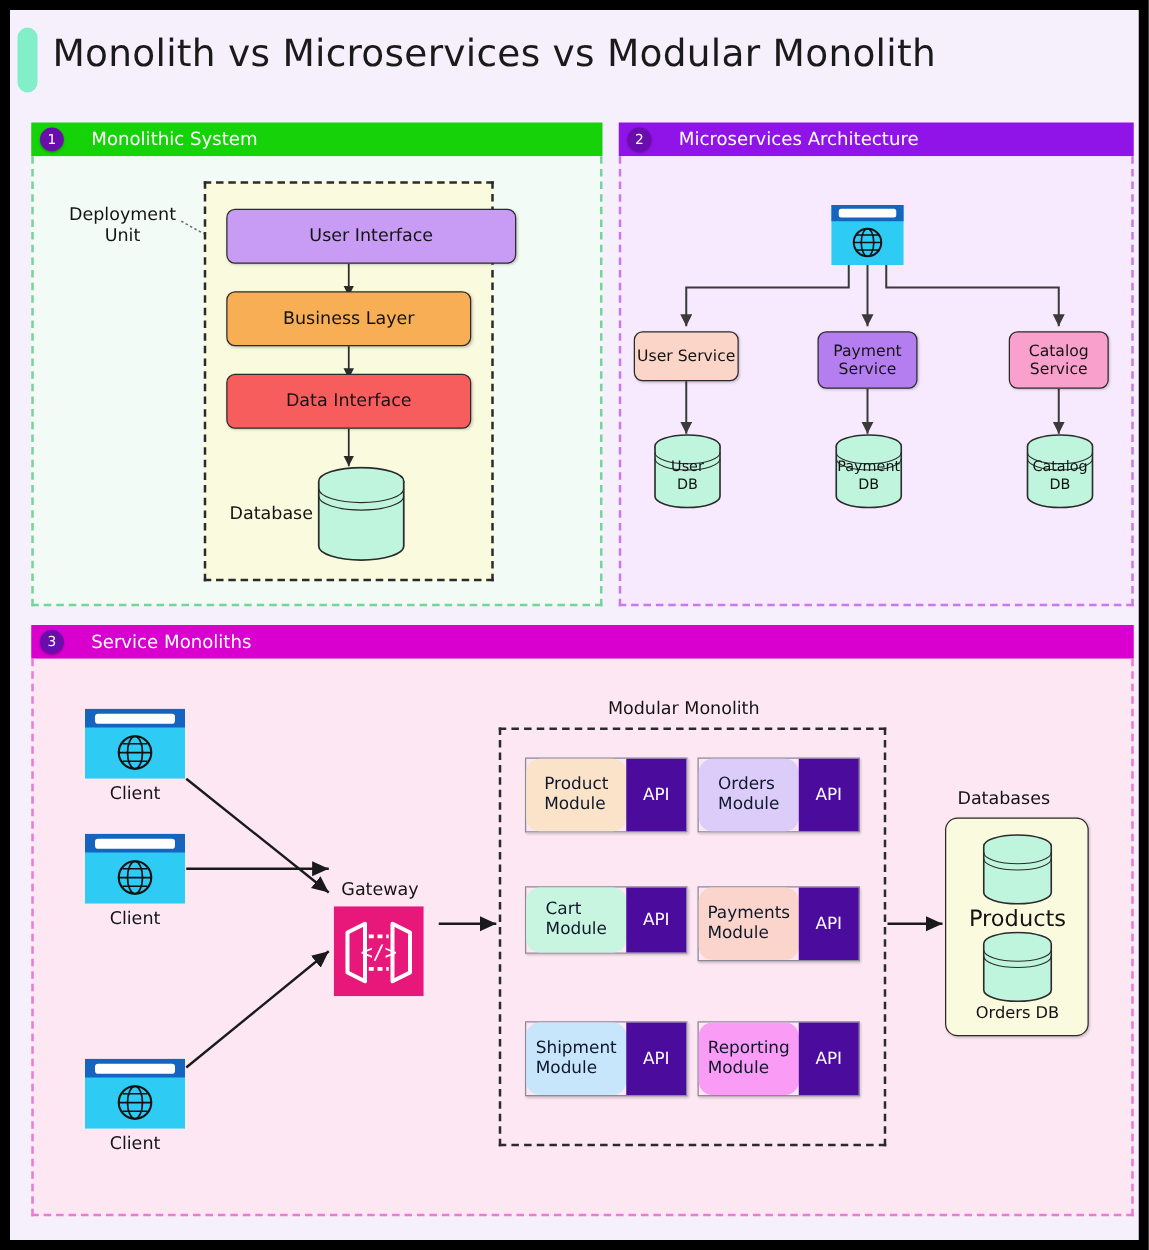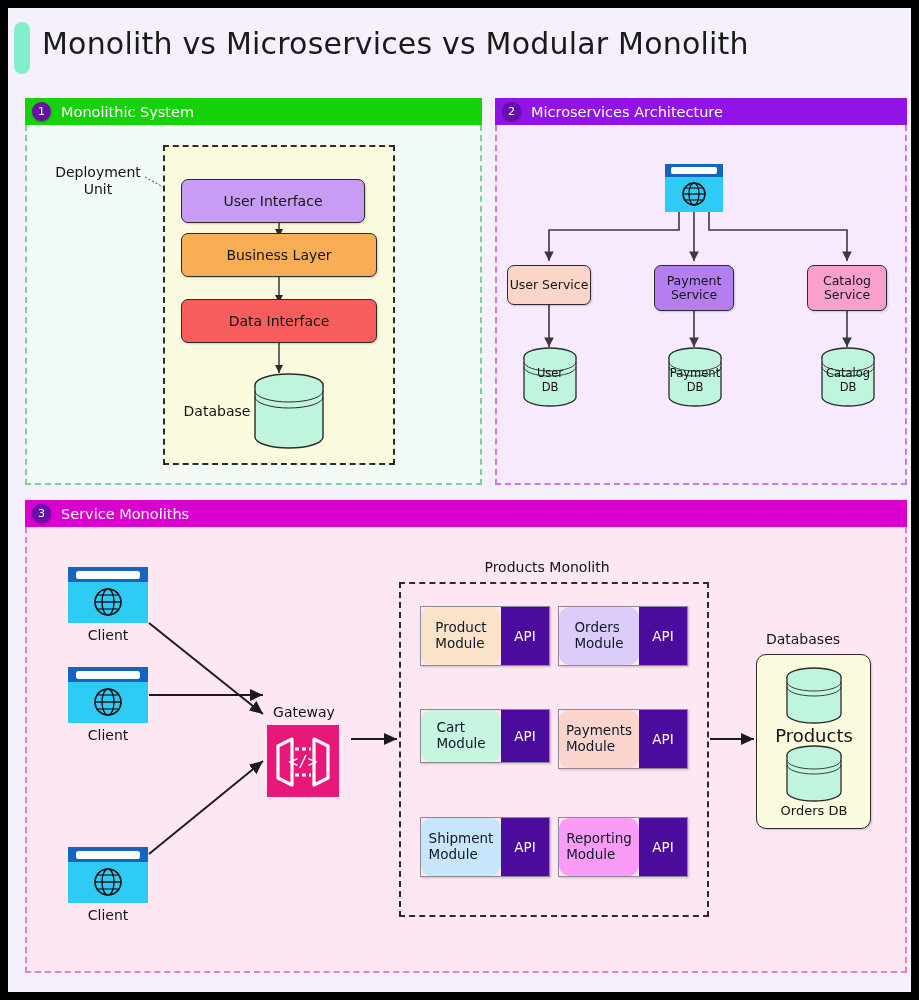--- a/index.html
+++ b/index.html
@@ -58,21 +58,21 @@
     background: #6A0DAD;
     color: #FFFFFF;
     font-size: 11px;
     display: flex;
     align-items: center;
     justify-content: center;
     flex: 0 0 auto;
     box-shadow: 0 1px 2px rgba(0,0,0,.35);
   }
   .panel-title {
-    margin-left: 10px;
+    margin-left: 22px;
     font-size: 14.5px;
     color: #FFFFFF;
     white-space: nowrap;
   }
   .panel-body {
     position: absolute;
     left: 0; top: 27px;
     width: 100%;
   }
 
@@ -192,21 +192,21 @@
             <path d="M0,0 L6,3 L0,6 z" fill="#2B2B2B"></path>
           </marker>
         </defs>
 
         <path d="M118,52 L136,62" stroke="#6B6B6B" stroke-width="1.2" stroke-dasharray="2,2" fill="none"></path>
         <line x1="252" y1="86" x2="252" y2="112" stroke="#2B2B2B" stroke-width="1.4" marker-end="url(#ar1)"></line>
         <line x1="252" y1="152" x2="252" y2="178" stroke="#2B2B2B" stroke-width="1.4" marker-end="url(#ar1)"></line>
         <line x1="252" y1="218" x2="252" y2="248" stroke="#2B2B2B" stroke-width="1.4" marker-end="url(#ar1)"></line>
       </svg>
 
-      <div class="node" id="ml0" style="left: 154px; top: 42px; width: 184px; height: 44px; background: rgb(200, 155, 245); margin-top: 12px;">
+      <div class="node" id="ml0" style="left: 154px; top: 42px; width: 232px; height: 44px; background: rgb(200, 155, 245);">
         <span>User Interface</span>
       </div>
       <div class="node" id="ml1" style="left: 154px; top: 108px; width: 196px; height: 44px; background: rgb(248, 174, 85);">
         <span>Business Layer</span>
       </div>
       <div class="node" id="ml2" style="left: 154px; top: 174px; width: 196px; height: 44px; background: rgb(247, 93, 93);">
         <span>Data Interface</span>
       </div>
 
       <svg class="cyl" style="left:224px; top:248px;" width="76" height="80">
@@ -359,21 +359,21 @@
       <div class="label" style="left:222px; top:177px; width:110px; font-size:14px; top:177px;">Gateway</div>
       <svg style="position:absolute; left:240px; top:198px;" width="72" height="72">
         <rect x="0" y="0" width="72" height="72" fill="#E8187A"></rect>
         <path d="M25,14 L11,21 L11,53 L25,60 Z" fill="none" stroke="#FFFFFF" stroke-width="3.2" stroke-linejoin="round"></path>
         <path d="M47,14 L61,21 L61,53 L47,60 Z" fill="none" stroke="#FFFFFF" stroke-width="3.2" stroke-linejoin="round"></path>
         <line x1="28" y1="24" x2="44" y2="24" stroke="#FFFFFF" stroke-width="3" stroke-dasharray="4,3"></line>
         <line x1="28" y1="50" x2="44" y2="50" stroke="#FFFFFF" stroke-width="3" stroke-dasharray="4,3"></line>
         <text x="36" y="42" font-family="DejaVu Sans Mono, monospace" font-size="16" fill="#FFFFFF" text-anchor="middle">&lt;/&gt;</text>
       </svg>
 
-      <div class="label" style="left:430px; top:32px; width:180px;">Products Monolith</div>
+      <div class="label" style="left:430px; top:32px; width:180px;">Modular Monolith</div>
       <div class="dashed-box plain" style="left:372px; top:55px; width:310px; height:335px; border-color:#2B2B2B;"></div>
 
       <div class="mod" style="left:393px; top:79px; width:130px; height:60px;">
         <div class="mod-name" id="m0" style="background: rgb(250, 227, 200);">Product
 Module</div>
         <div class="mod-api" style="background: rgb(75, 12, 158);">API</div>
       </div>
       <div class="mod" style="left:531px; top:79px; width:130px; height:60px;">
         <div class="mod-name" id="m1" style="background: rgb(220, 204, 250);">Orders
 Module</div>

